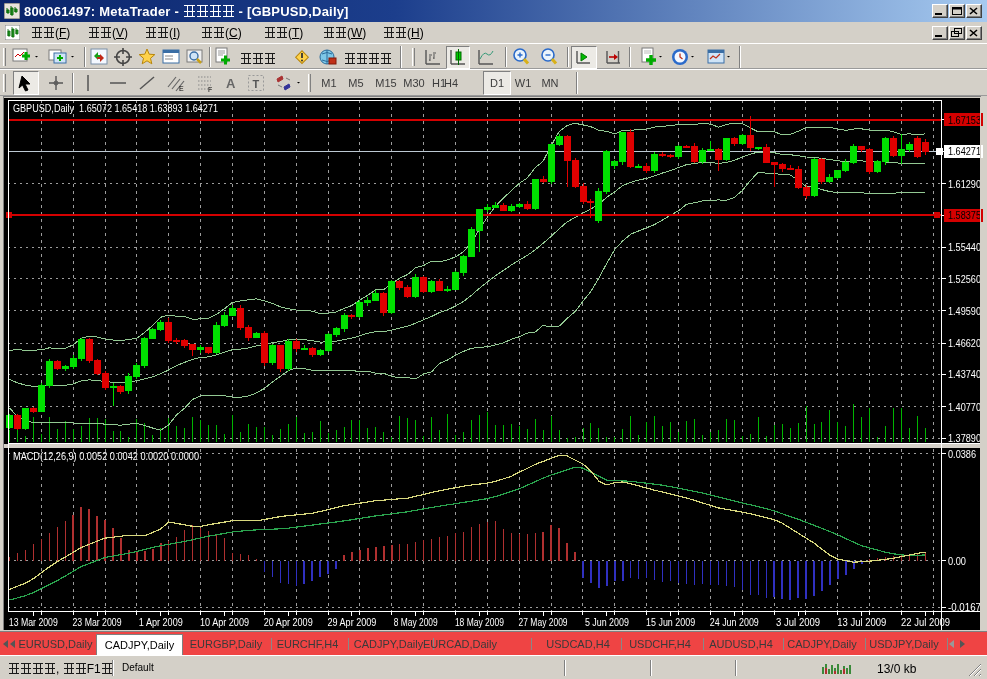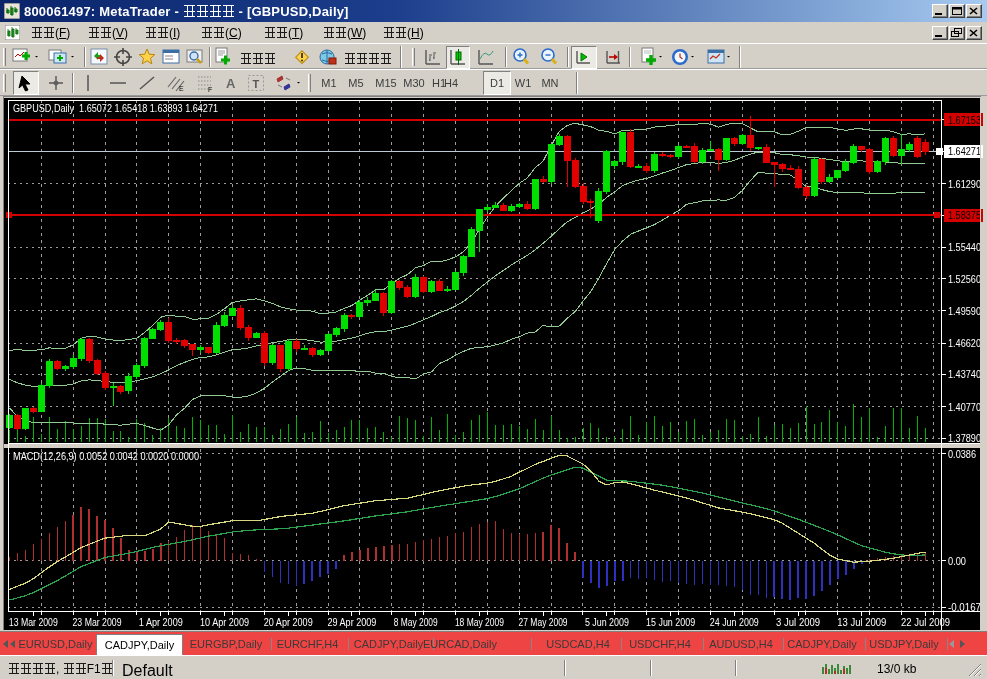--- a/index.html
+++ b/index.html
@@ -433,21 +433,21 @@
 <div class="tab" style="left:864px;width:80px">USDJPY,Daily</div>
 <div style="position:absolute;left:947px;top:6px;width:1px;height:12px;background:#888"></div>
 <svg class="tbi" style="left:948px;top:7px" width="26" height="10" viewBox="0 0 26 10">
       <path d="M6 1L1 5l5 4z" fill="#999"></path>
       <path d="M12 1l5 4-5 4z" fill="#555"></path>
     </svg>
 </div>
 <div class="row status" style="border-top:1px solid #fff">
 <div class="t" style="left:8px;top:6px;font-size:12px;color:#000"><i class="zh" style="width:10px;height:11px;vertical-align:-1px;background-image:linear-gradient(#1a1a1a,#1a1a1a),linear-gradient(#1a1a1a,#1a1a1a),linear-gradient(#1a1a1a,#1a1a1a),linear-gradient(#1a1a1a,#1a1a1a),linear-gradient(#1a1a1a,#1a1a1a);background-size:10px 1px,10px 1px,10px 1px,1px 11px,1px 11px;background-position:0 0,0 5px,0 10px,3px 0,7px 0;"></i><i class="zh" style="width:10px;height:11px;vertical-align:-1px;background-image:linear-gradient(#1a1a1a,#1a1a1a),linear-gradient(#1a1a1a,#1a1a1a),linear-gradient(#1a1a1a,#1a1a1a),linear-gradient(#1a1a1a,#1a1a1a),linear-gradient(#1a1a1a,#1a1a1a);background-size:10px 1px,10px 1px,10px 1px,1px 11px,1px 11px;background-position:0 0,0 5px,0 10px,3px 0,7px 0;"></i><i class="zh" style="width:10px;height:11px;vertical-align:-1px;background-image:linear-gradient(#1a1a1a,#1a1a1a),linear-gradient(#1a1a1a,#1a1a1a),linear-gradient(#1a1a1a,#1a1a1a),linear-gradient(#1a1a1a,#1a1a1a),linear-gradient(#1a1a1a,#1a1a1a);background-size:10px 1px,10px 1px,10px 1px,1px 11px,1px 11px;background-position:0 0,0 5px,0 10px,3px 0,7px 0;"></i><i class="zh" style="width:10px;height:11px;vertical-align:-1px;background-image:linear-gradient(#1a1a1a,#1a1a1a),linear-gradient(#1a1a1a,#1a1a1a),linear-gradient(#1a1a1a,#1a1a1a),linear-gradient(#1a1a1a,#1a1a1a),linear-gradient(#1a1a1a,#1a1a1a);background-size:10px 1px,10px 1px,10px 1px,1px 11px,1px 11px;background-position:0 0,0 5px,0 10px,3px 0,7px 0;"></i>, <i class="zh" style="width:10px;height:11px;vertical-align:-1px;background-image:linear-gradient(#1a1a1a,#1a1a1a),linear-gradient(#1a1a1a,#1a1a1a),linear-gradient(#1a1a1a,#1a1a1a),linear-gradient(#1a1a1a,#1a1a1a),linear-gradient(#1a1a1a,#1a1a1a);background-size:10px 1px,10px 1px,10px 1px,1px 11px,1px 11px;background-position:0 0,0 5px,0 10px,3px 0,7px 0;"></i><i class="zh" style="width:10px;height:11px;vertical-align:-1px;background-image:linear-gradient(#1a1a1a,#1a1a1a),linear-gradient(#1a1a1a,#1a1a1a),linear-gradient(#1a1a1a,#1a1a1a),linear-gradient(#1a1a1a,#1a1a1a),linear-gradient(#1a1a1a,#1a1a1a);background-size:10px 1px,10px 1px,10px 1px,1px 11px,1px 11px;background-position:0 0,0 5px,0 10px,3px 0,7px 0;"></i>F1<i class="zh" style="width:10px;height:11px;vertical-align:-1px;background-image:linear-gradient(#1a1a1a,#1a1a1a),linear-gradient(#1a1a1a,#1a1a1a),linear-gradient(#1a1a1a,#1a1a1a),linear-gradient(#1a1a1a,#1a1a1a),linear-gradient(#1a1a1a,#1a1a1a);background-size:10px 1px,10px 1px,10px 1px,1px 11px,1px 11px;background-position:0 0,0 5px,0 10px,3px 0,7px 0;"></i></div>
 <div class="sep1" style="left:112px;top:4px;height:16px"></div>
-<div class="t" style="left:122px;top:6px;font-size:16px;color:#000">Default</div>
+<div class="t" style="left:122px;top:6px;font-size:10px;color:#000">Default</div>
 <div class="sep1" style="left:564px;top:4px;height:16px"></div>
 <div class="sep1" style="left:650px;top:4px;height:16px"></div>
 <div class="sep1" style="left:735px;top:4px;height:16px"></div>
 <svg class="tbi" style="left:822px;top:7px" width="30" height="11" viewBox="0 0 30 11">
       <path d="M1 11V4M4 11V1M7 11V6M10 11V2M13 11V5M16 11V1M19 11V7M22 11V3M25 11V5M28 11V2" stroke-width="2" stroke="#3a8a3a"></path>
       <path d="M4 11V5M13 11V8M22 11V6" stroke-width="2" stroke="#b03030"></path>
     </svg>
 <div class="t" style="left:877px;top:6px;font-size:12px;color:#000">13/0 kb</div>
 <svg class="tbi" style="left:968px;top:7px" width="14" height="14" viewBox="0 0 14 14">
       <path d="M13 1L1 13M13 6L6 13M13 11l-2 2" stroke="#808080"></path>

